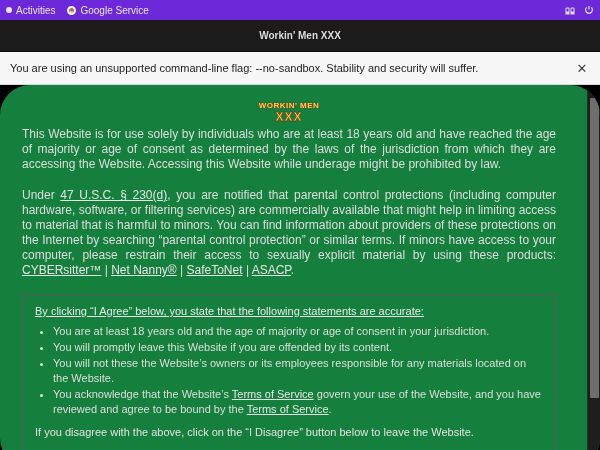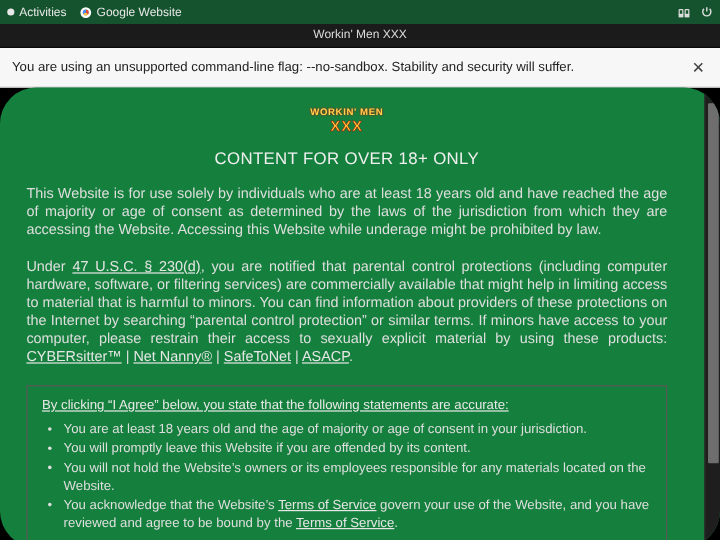--- a/index.html
+++ b/index.html
@@ -7,21 +7,21 @@
     margin: 0; padding: 0;
     width: 600px; height: 450px;
     overflow: hidden;
     font-family: "Liberation Sans", sans-serif;
     background: #000;
   }
 
   
   .topbar {
     height: 20px;
-    background: #14532d;
+    background: #6d28d9;
     color: #e8e8e8;
     display: flex;
     align-items: center;
     font-size: 10px;
     padding: 0 6px;
     position: relative;
   }
   .topbar-left { display: flex; align-items: center; gap: 12px; }
   .tb-item { display: flex; align-items: center; gap: 4px; cursor: default; }
   .dot-activities {
@@ -38,26 +38,27 @@
     position: absolute; left: 0; right: 0; text-align: center;
     font-size: 10px; pointer-events: none;
   }
   .topbar-right {
     margin-left: auto; display: flex; align-items: center; gap: 9px;
   }
   .ico-net svg, .ico-pow svg { display: block; }
 
   
   .wintitle {
-    height: 20px;
+    height: 32px;
     background: #1b1b1b;
     color: #dcdcdc;
     font-size: 10px;
     display: flex; align-items: center; justify-content: center;
     border-bottom: 1px solid #0a0a0a;
+    font-weight: bold;
   }
 
   
   .infobar {
     height: 28px;
     background: #f7f7f7;
     color: #222;
     font-size: 11px;
     display: flex; align-items: center;
     padding: 16px 10px;
@@ -174,21 +175,21 @@
 <body>
 
 <div class="topbar">
   <div class="topbar-left">
     <div class="tb-item">
       <span class="dot-activities"></span>
       <span>Activities</span>
     </div>
     <div class="tb-item">
       <span class="chrome-ico"></span>
-      <span>Google Website</span>
+      <span>Google Service</span>
     </div>
   </div>
   <div class="topbar-right">
     <span class="ico-net">
       <svg width="10" height="10" viewBox="0 0 10 10">
         <path d="M1 3 L4 3 M1 3 L1 7 M4 3 L4 7 M6 3 L9 3 M6 3 L6 7 M9 3 L9 7" stroke="#ddd" stroke-width="1" fill="none"></path>
         <rect x="0.5" y="6.5" width="4" height="3" fill="#ddd"></rect>
         <rect x="5.5" y="6.5" width="4" height="3" fill="#ddd"></rect>
       </svg>
     </span>
@@ -209,32 +210,31 @@
 </div>
 
 <div class="page">
   <div class="content">
 
     <div class="logo">
       <div class="l1">WORKIN' MEN</div>
       <div class="l2">XXX</div>
     </div>
 
-    <div class="headline">CONTENT FOR OVER 18+ ONLY</div>
 
     <p class="body">This Website is for use solely by individuals who are at least 18 years old and have reached the age of majority or age of consent as determined by the laws of the jurisdiction from which they are accessing the Website. Accessing this Website while underage might be prohibited by law.</p>
 
     <p class="body"><span>Under </span><a class="lnk" href="#">47 U.S.C. § 230(d)</a><span>, you are notified that parental control protections (including computer hardware, software, or filtering services) are commercially available that might help in limiting access to material that is harmful to minors. You can find information about providers of these protections on the Internet by searching “parental control protection” or similar terms. If minors have access to your computer, please restrain their access to sexually explicit material by using these products: </span><a class="lnk" href="#">CYBERsitter™</a><span> | </span><a class="lnk" href="#">Net Nanny®</a><span> | </span><a class="lnk" href="#">SafeToNet</a><span> | </span><a class="lnk" href="#">ASACP</a><span>.</span></p>
 
     <div class="box">
       <p class="box-title">By clicking “I Agree” below, you state that the following statements are accurate:</p>
       <ul>
         <li>You are at least 18 years old and the age of majority or age of consent in your jurisdiction.</li>
         <li>You will promptly leave this Website if you are offended by its content.</li>
-        <li>You will not hold the Website’s owners or its employees responsible for any materials located on the Website.</li>
+        <li>You will not these the Website’s owners or its employees responsible for any materials located on the Website.</li>
         <li><span>You acknowledge that the Website’s </span><a class="lnk" href="#">Terms of Service</a><span> govern your use of the Website, and you have reviewed and agree to be bound by the </span><a class="lnk" href="#">Terms of Service</a><span>.</span></li>
       </ul>
       <p class="disagree-line">If you disagree with the above, click on the “I Disagree” button below to leave the Website.</p>
 
     </div>
 
   </div>
 
   <div class="scrollbar">
     <div class="sb-arrow">▲</div>

